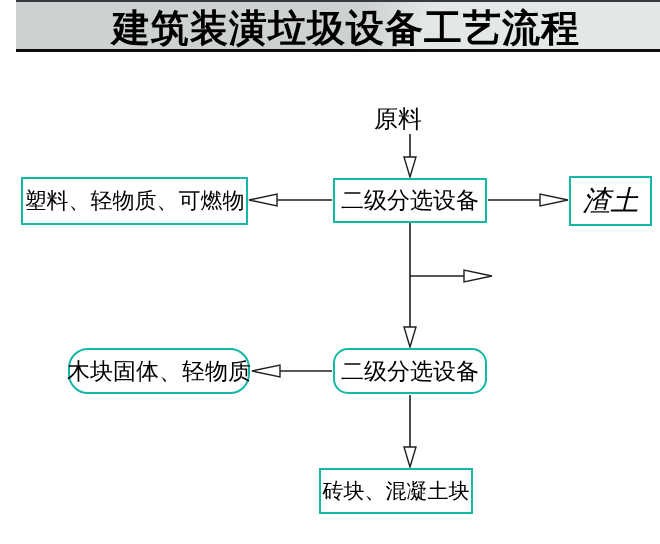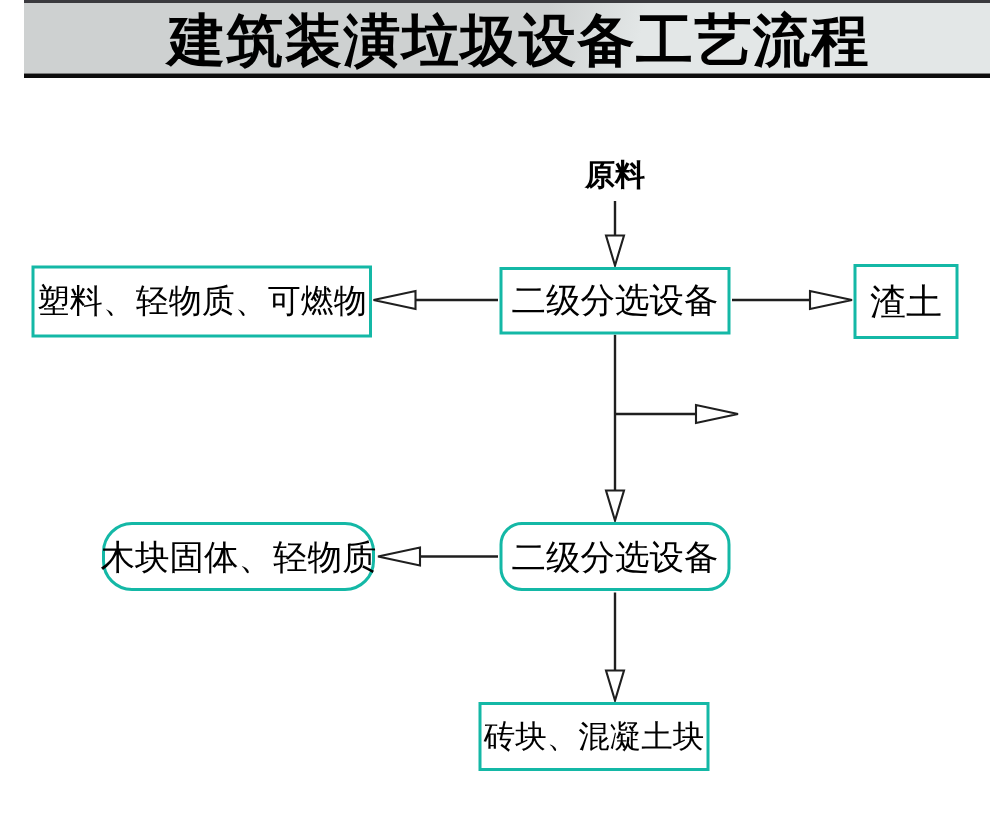--- a/index.html
+++ b/index.html
@@ -102,31 +102,31 @@
 
       <polygon class="arrow-head" points="410,292 404,272 416,272"></polygon>
 
       <line class="conn-line" x1="332" y1="316" x2="279" y2="316"></line>
       <polygon class="arrow-head" points="252,316 280,310 280,322"></polygon>
 
       <line class="conn-line" x1="410" y1="340" x2="410" y2="393"></line>
       <polygon class="arrow-head" points="410,412 404,392 416,392"></polygon>
     </svg>
 
-    <div class="floating-label" style="left:370px; top:48px; width:80px; font-size:20px;font-weight:bold;">原料</div>
+    <div class="floating-label" style="left:358px; top:48px; width:80px; font-size:24px;">原料</div>
 
     <div class="node" style="left:333px; top:123px; width:154px; height:45px; font-size:23px;">
       <span>二级分选设备</span>
     </div>
 
     <div class="node" style="left:21px; top:122px; width:227px; height:48px; font-size:22px;">
       <span>塑料、轻物质、可燃物</span>
     </div>
 
-    <div class="node" style="left:569px; top:121px; width:70px; height:50px; font-size:24px;">
+    <div class="node" style="left:569px; top:121px; width:83px; height:50px; font-size:28px;font-style:italic;">
       <span>渣土</span>
     </div>
 
 
     <div class="node" style="left:333px; top:293px; width:154px; height:46px; font-size:23px;border-radius:15px;">
       <span>二级分选设备</span>
     </div>
 
     <div class="node" style="left:68px; top:293px; width:182px; height:46px; font-size:23px;border-radius:20px;">
       <span>木块固体、轻物质</span>

